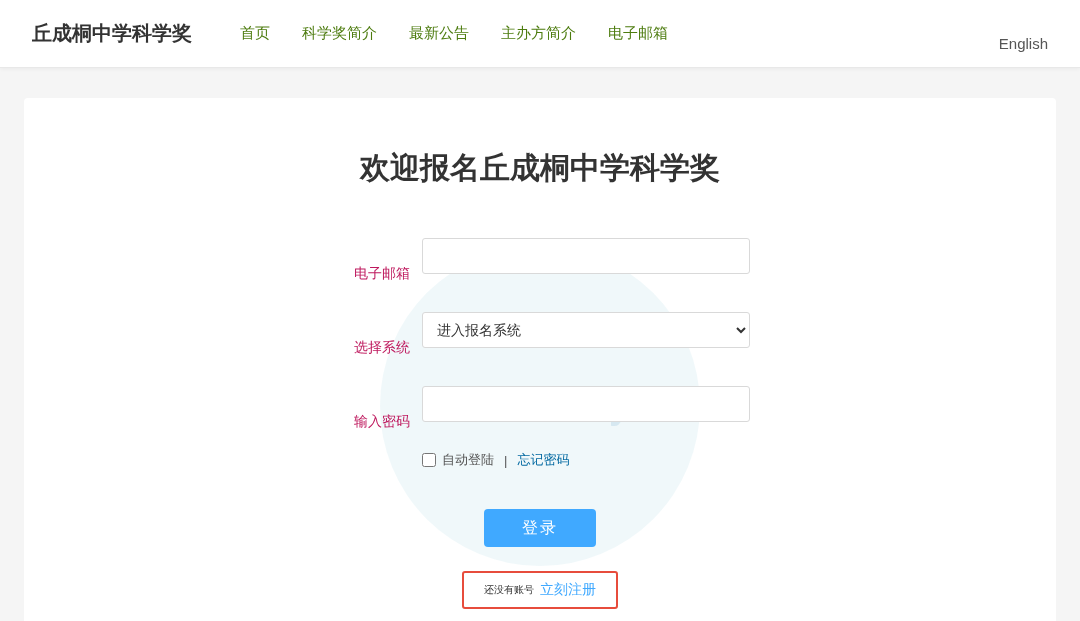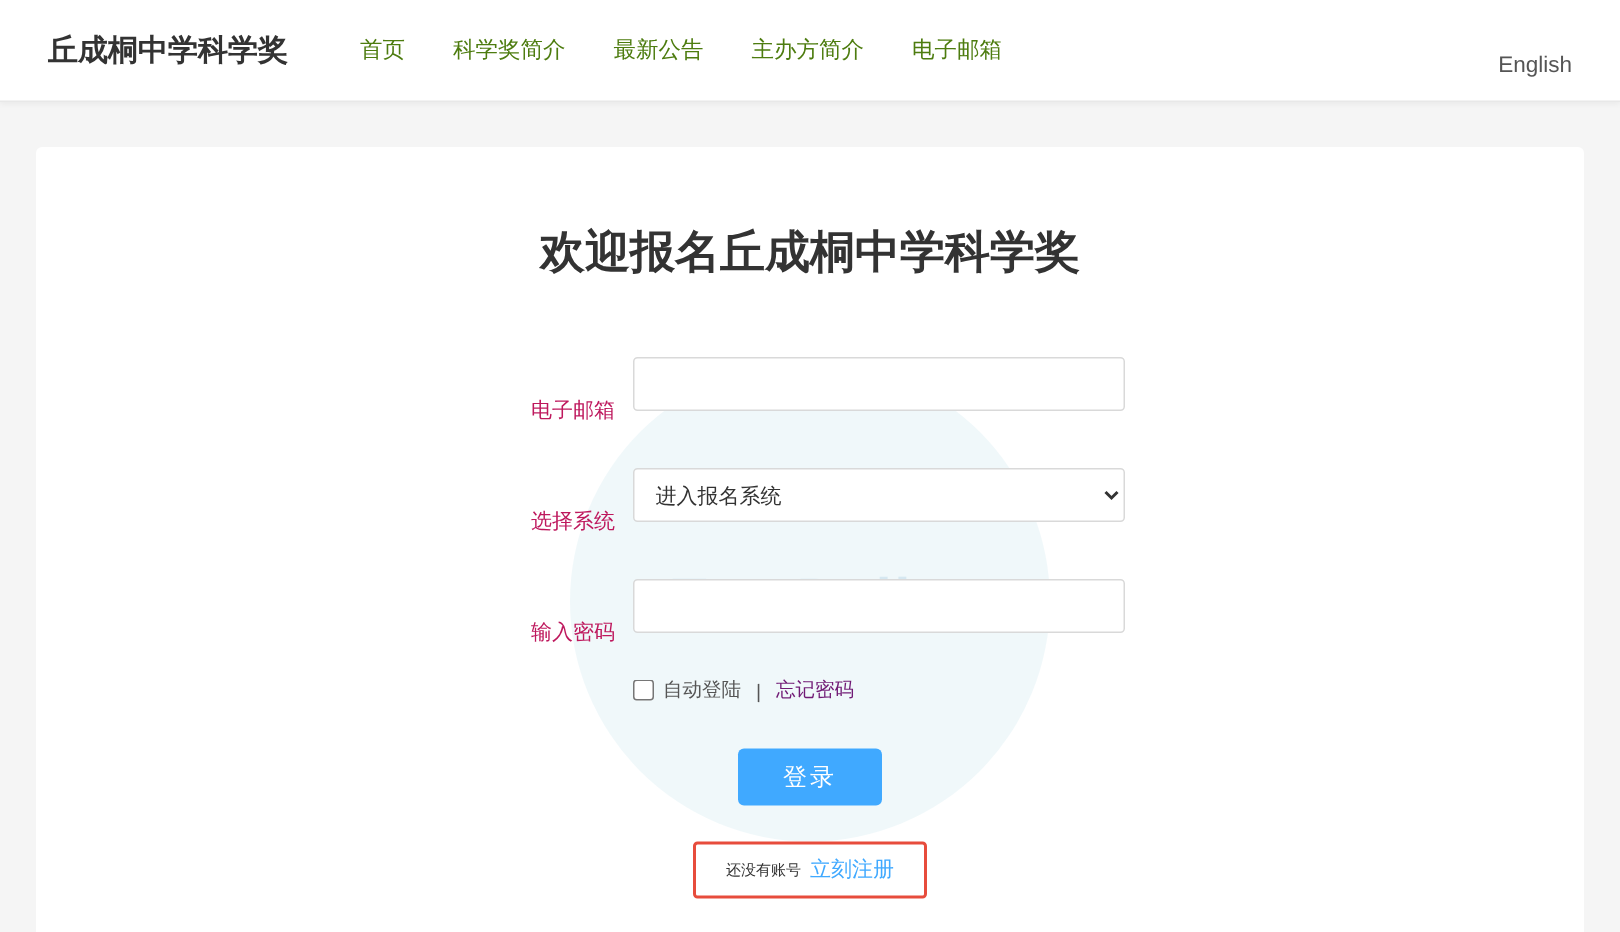--- a/index.html
+++ b/index.html
@@ -153,21 +153,21 @@
       outline: none;
       cursor: pointer;
       appearance: auto;
     }
 
     
     .auto-login-row {
       display: flex;
       align-items: center;
       margin-left: 92px;
-      margin-bottom: 30px;
+      margin-bottom: 40px;
       gap: 6px;
     }
 
     .auto-login-checkbox {
       width: 14px;
       height: 14px;
       cursor: pointer;
     }
 
     .auto-login-label {
@@ -176,39 +176,39 @@
     }
 
     .divider-text {
       font-size: 13px;
       color: #555;
       margin: 0 4px;
     }
 
     .forgot-link {
       font-size: 13px;
-      color: #701a75;
+      color: #0369a1;
       cursor: pointer;
       text-decoration: none;
     }
 
     
     .login-btn-row {
       display: flex;
       justify-content: center;
       margin-bottom: 24px;
     }
 
     .login-btn {
       background: #40a9ff;
       color: #fff;
       border: none;
       border-radius: 4px;
       height: 38px;
-      width: 96px;
+      width: 112px;
       font-size: 16px;
       cursor: pointer;
       letter-spacing: 2px;
     }
 
     
     .register-row {
       display: flex;
       justify-content: center;
     }

